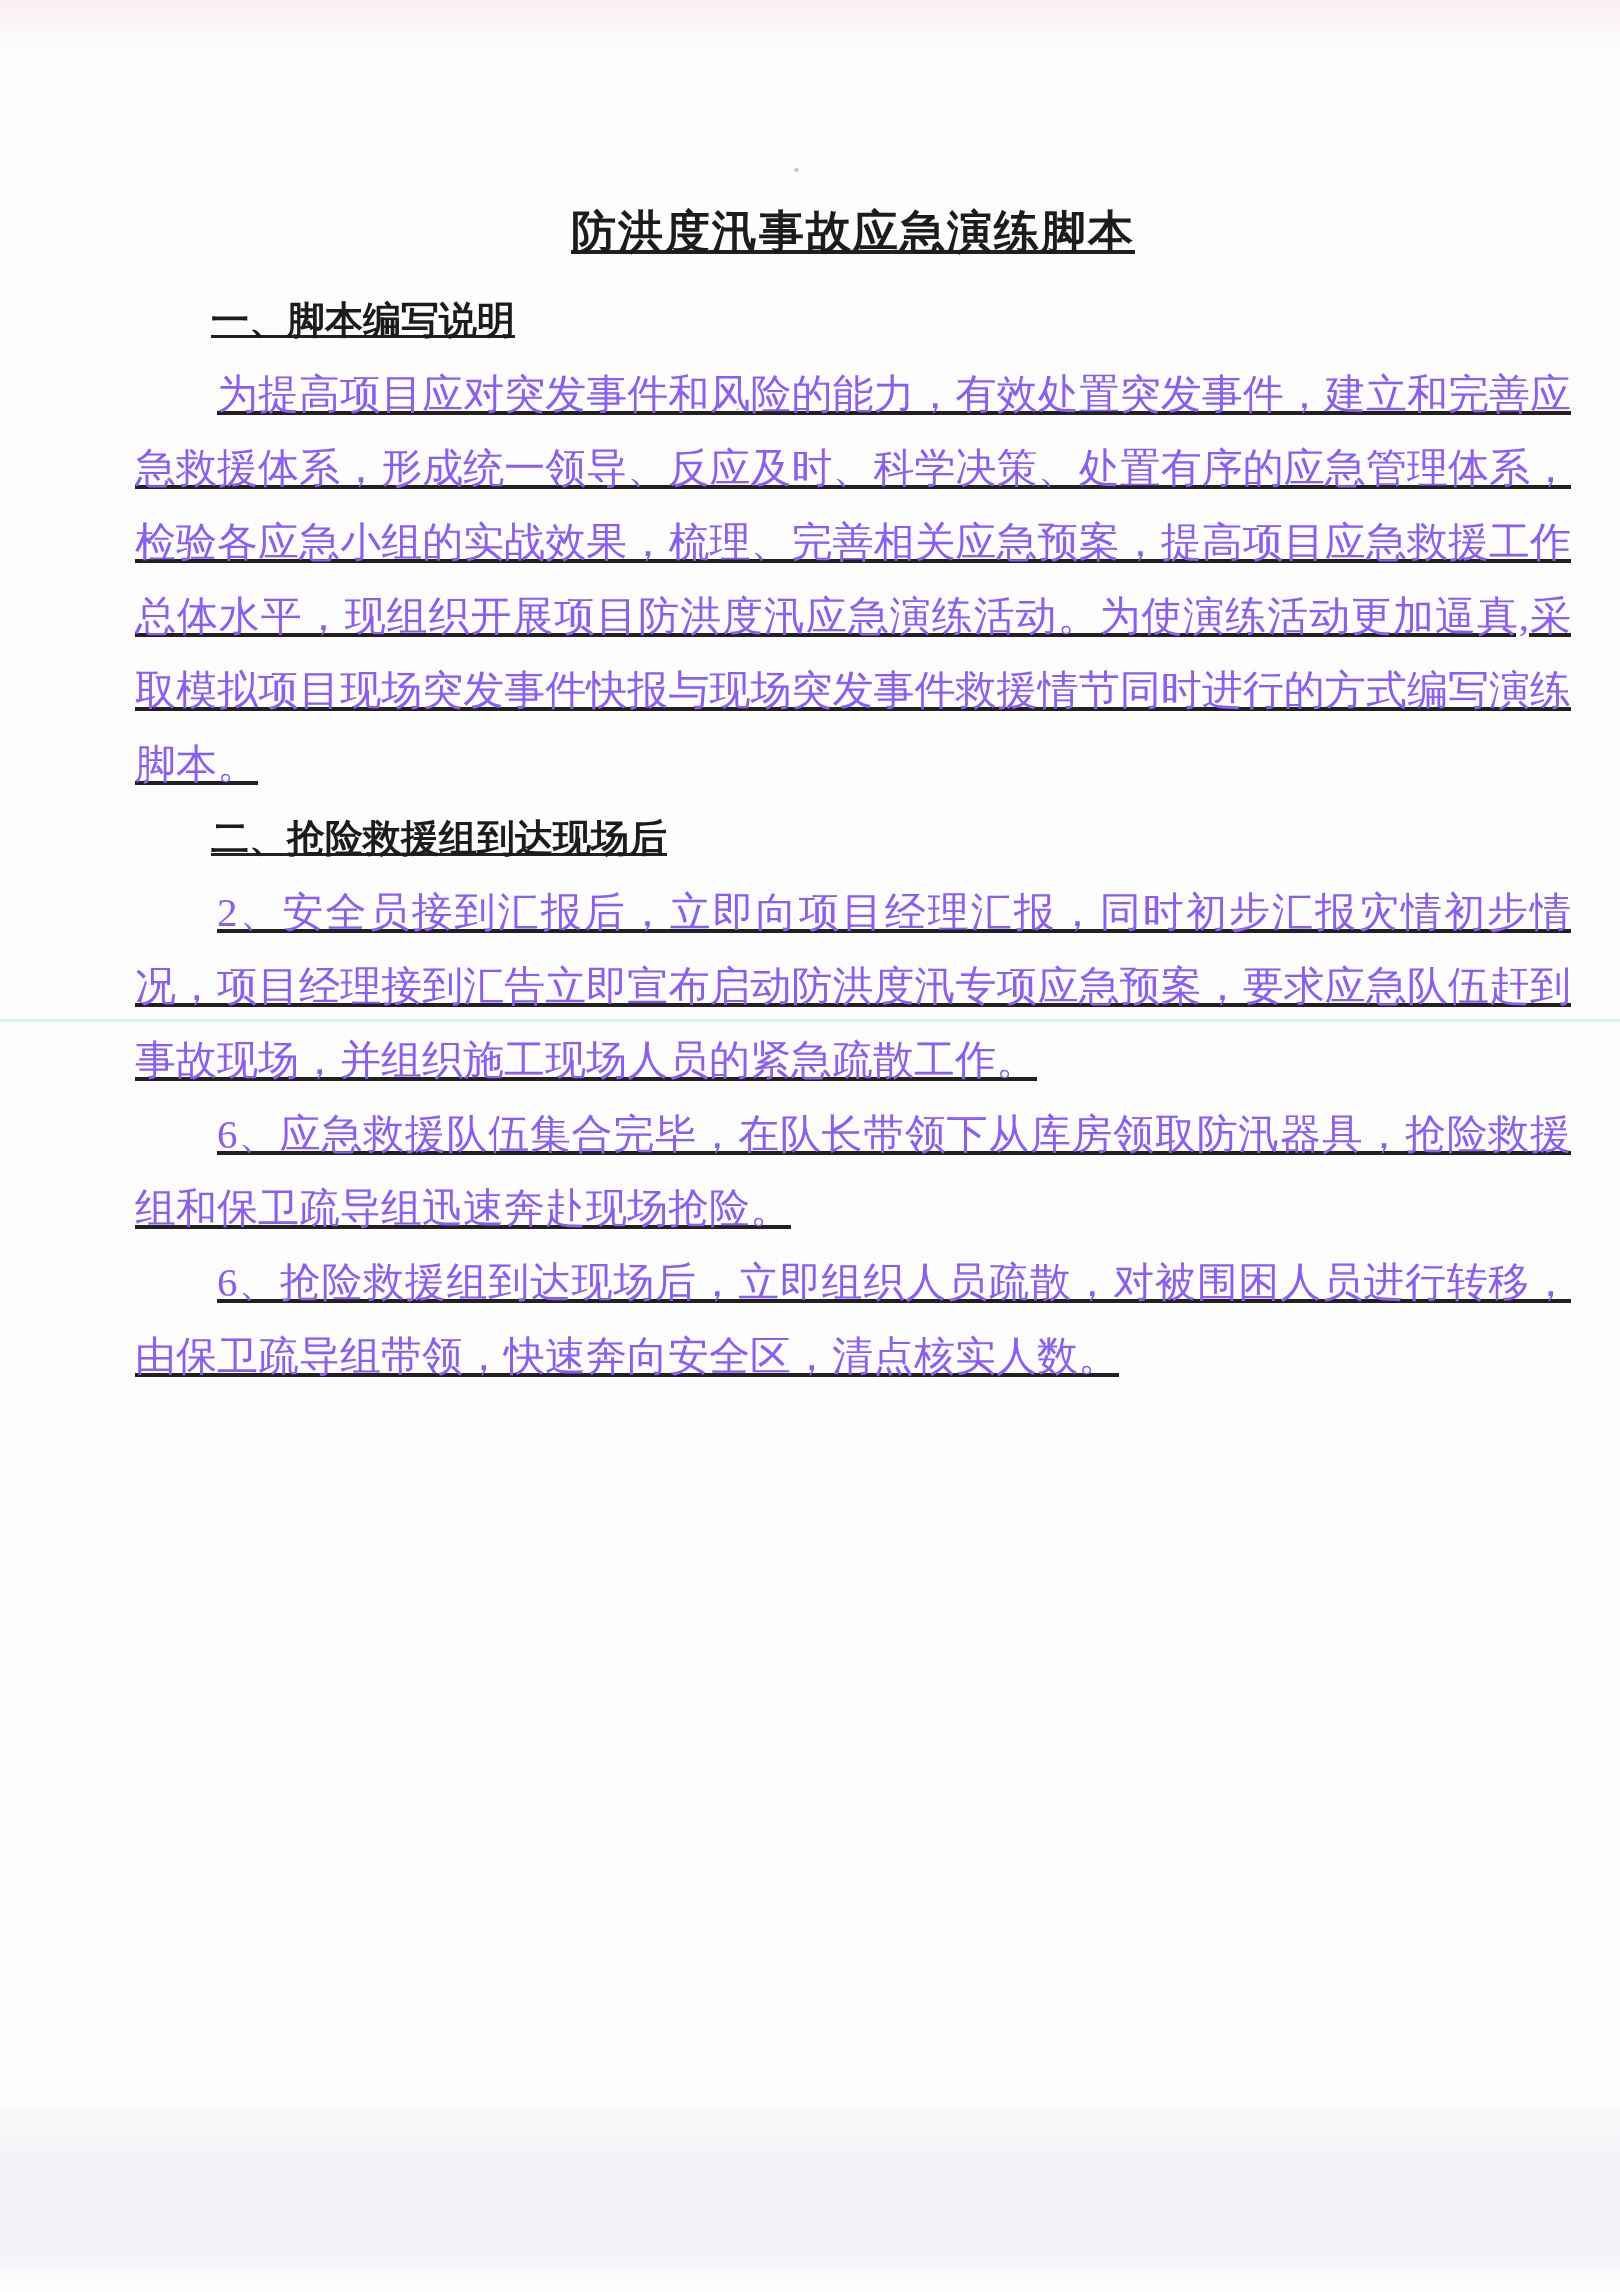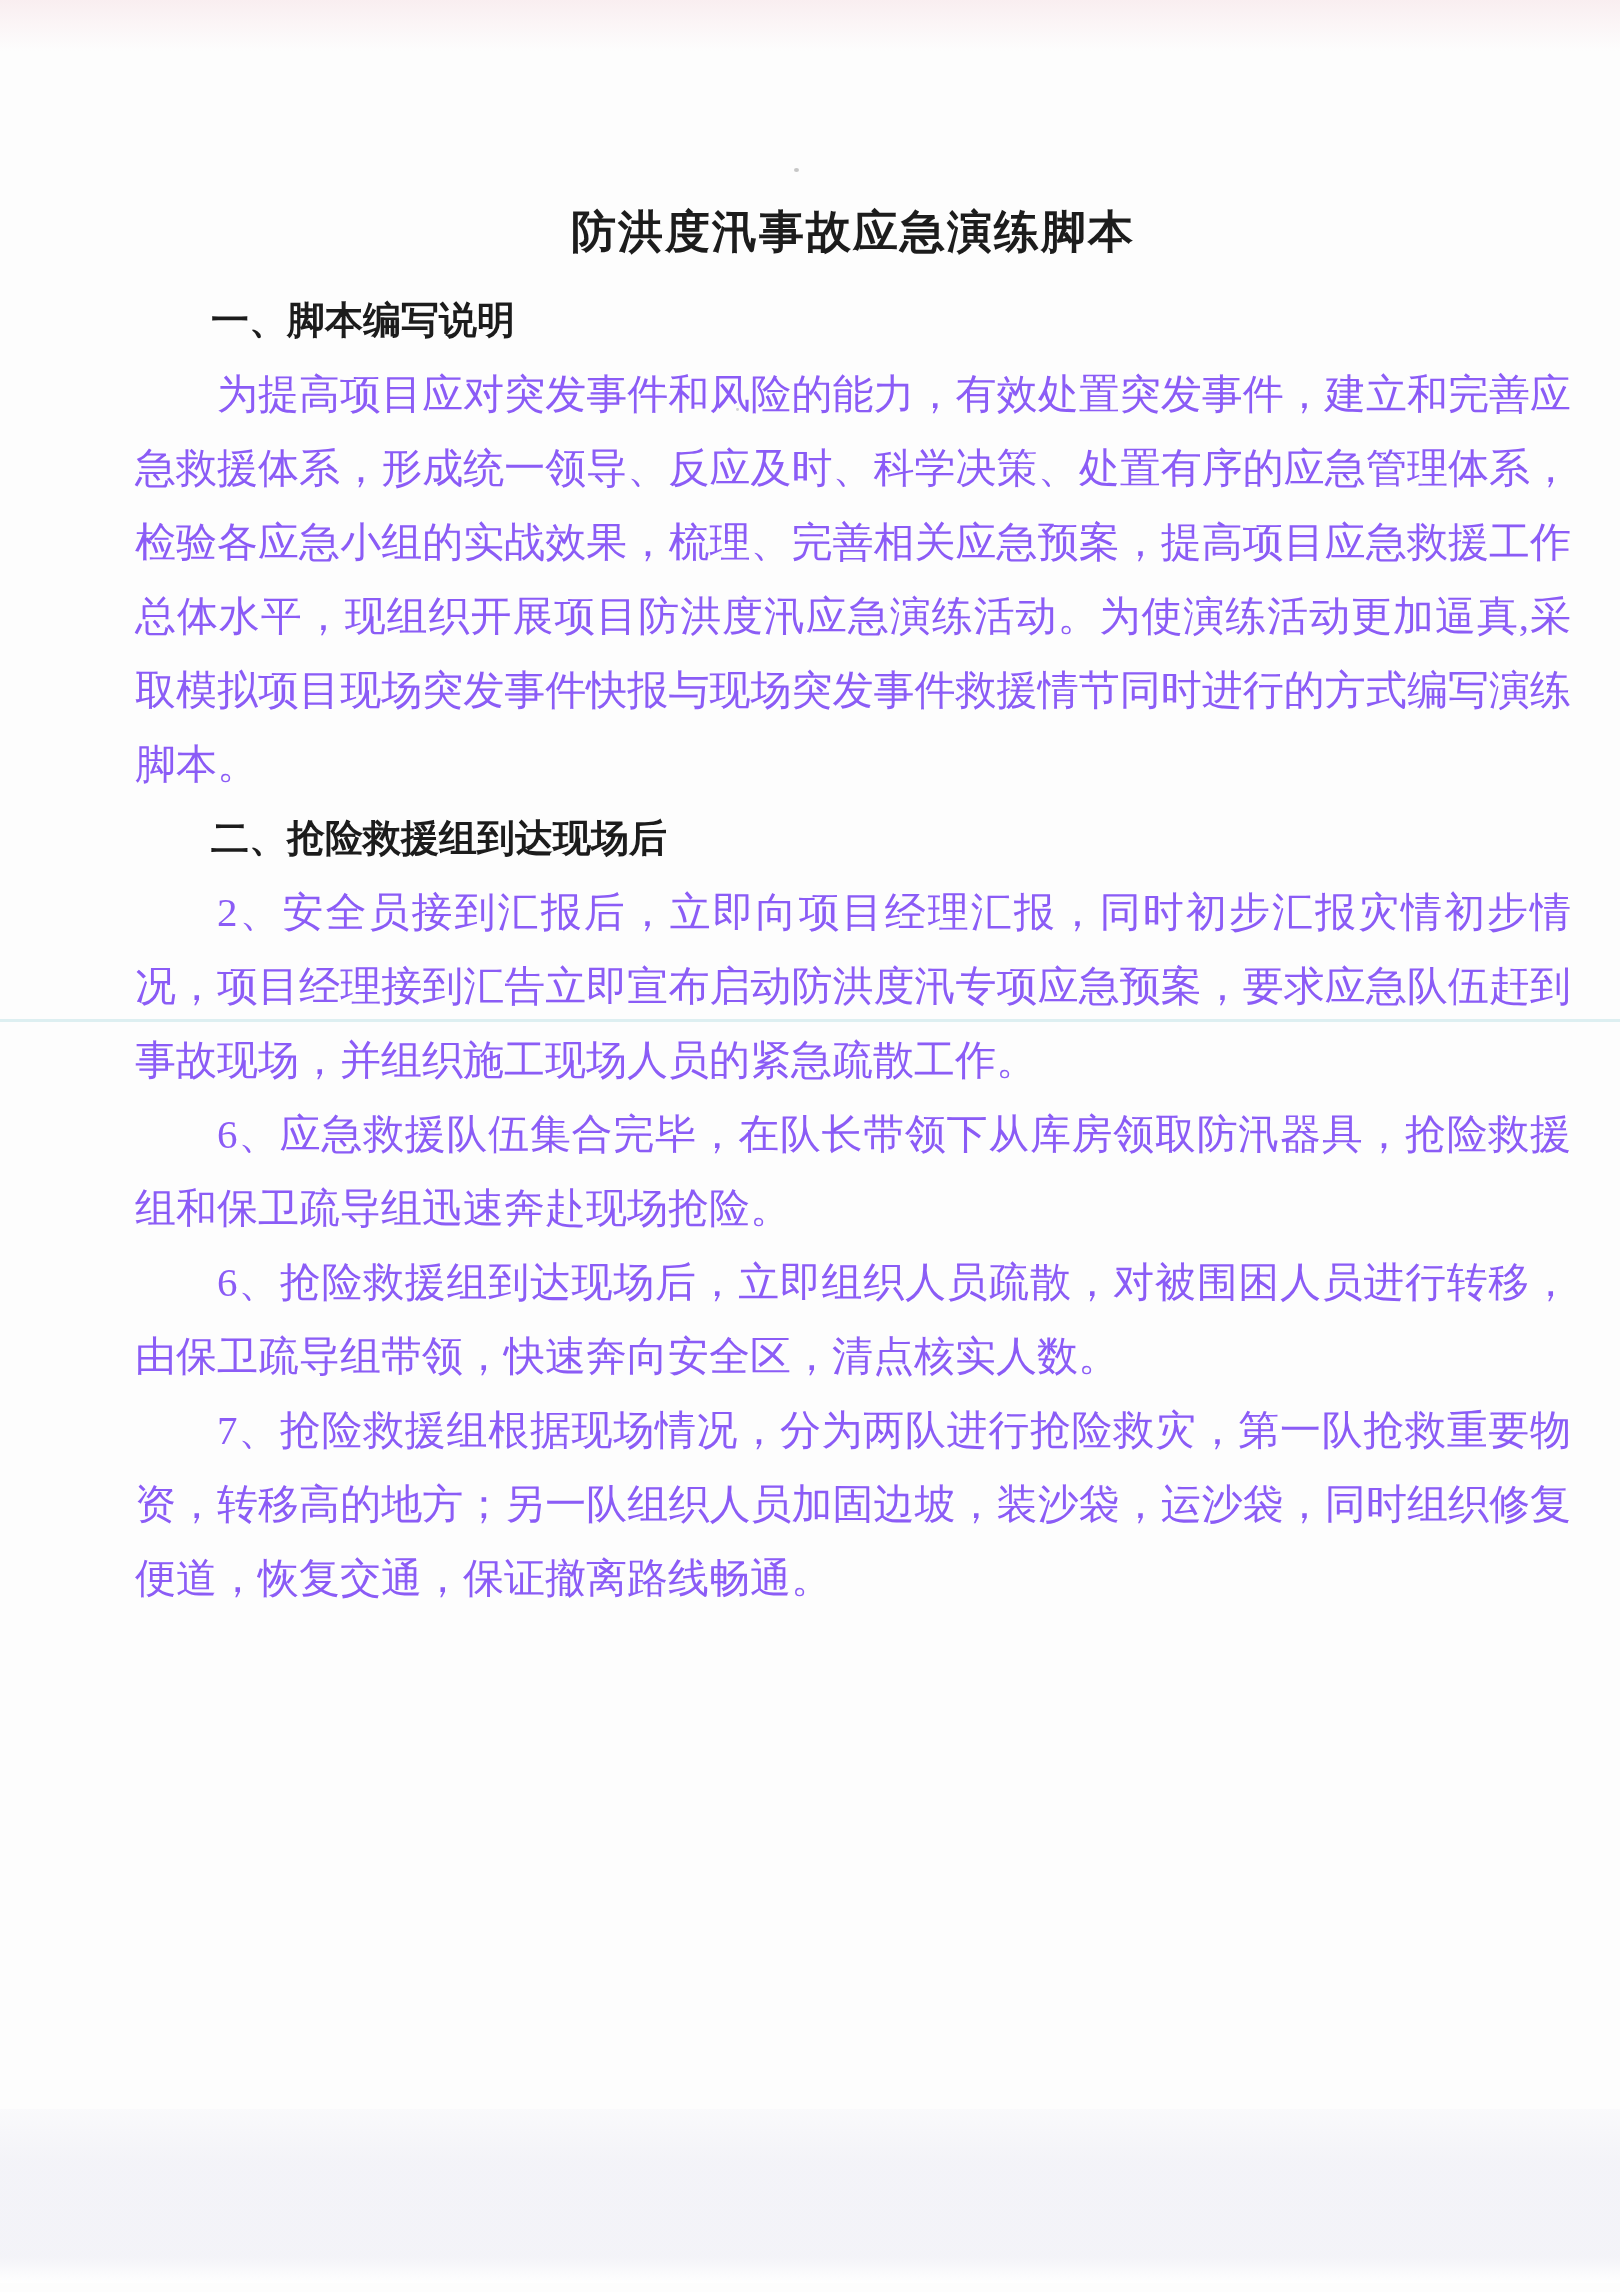--- a/index.html
+++ b/index.html
@@ -12,20 +12,21 @@
     position: relative;
     overflow: hidden;
   }
   .page {
     position: absolute;
     inset: 0;
     background: #fdfdfd;
   }
   .content {
     padding: 195px 49px 0 135px;
+    text-decoration: underline;
   }
   .doc-title {
     margin: 0;
     font-size: 45px;
     font-weight: 600;
     line-height: 74px;
     text-align: center;
     letter-spacing: 2px;
     color: #1c1c1c;
   }
@@ -109,21 +110,20 @@
 
 
     <p class="para">2、安全员接到汇报后，立即向项目经理汇报，同时初步汇报灾情初步情况，项目经理接到汇告立即宣布启动防洪度汛专项应急预案，要求应急队伍赶到事故现场，并组织施工现场人员的紧急疏散工作。</p>
 
 
     <p class="para">6、应急救援队伍集合完毕，在队长带领下从库房领取防汛器具，抢险救援组和保卫疏导组迅速奔赴现场抢险。</p>
 
 
     <p class="para">6、抢险救援组到达现场后，立即组织人员疏散，对被围困人员进行转移，由保卫疏导组带领，快速奔向安全区，清点核实人数。</p>
 
-    <p class="para">7、抢险救援组根据现场情况，分为两队进行抢险救灾，第一队抢救重要物资，转移高的地方；另一队组织人员加固边坡，装沙袋，运沙袋，同时组织修复便道，恢复交通，保证撤离路线畅通。</p>
 
   </div>
 
   <div class="scan-line"></div>
   <div class="scan-bottom-band"></div>
 
 </div>
 
 
 </body></html>

